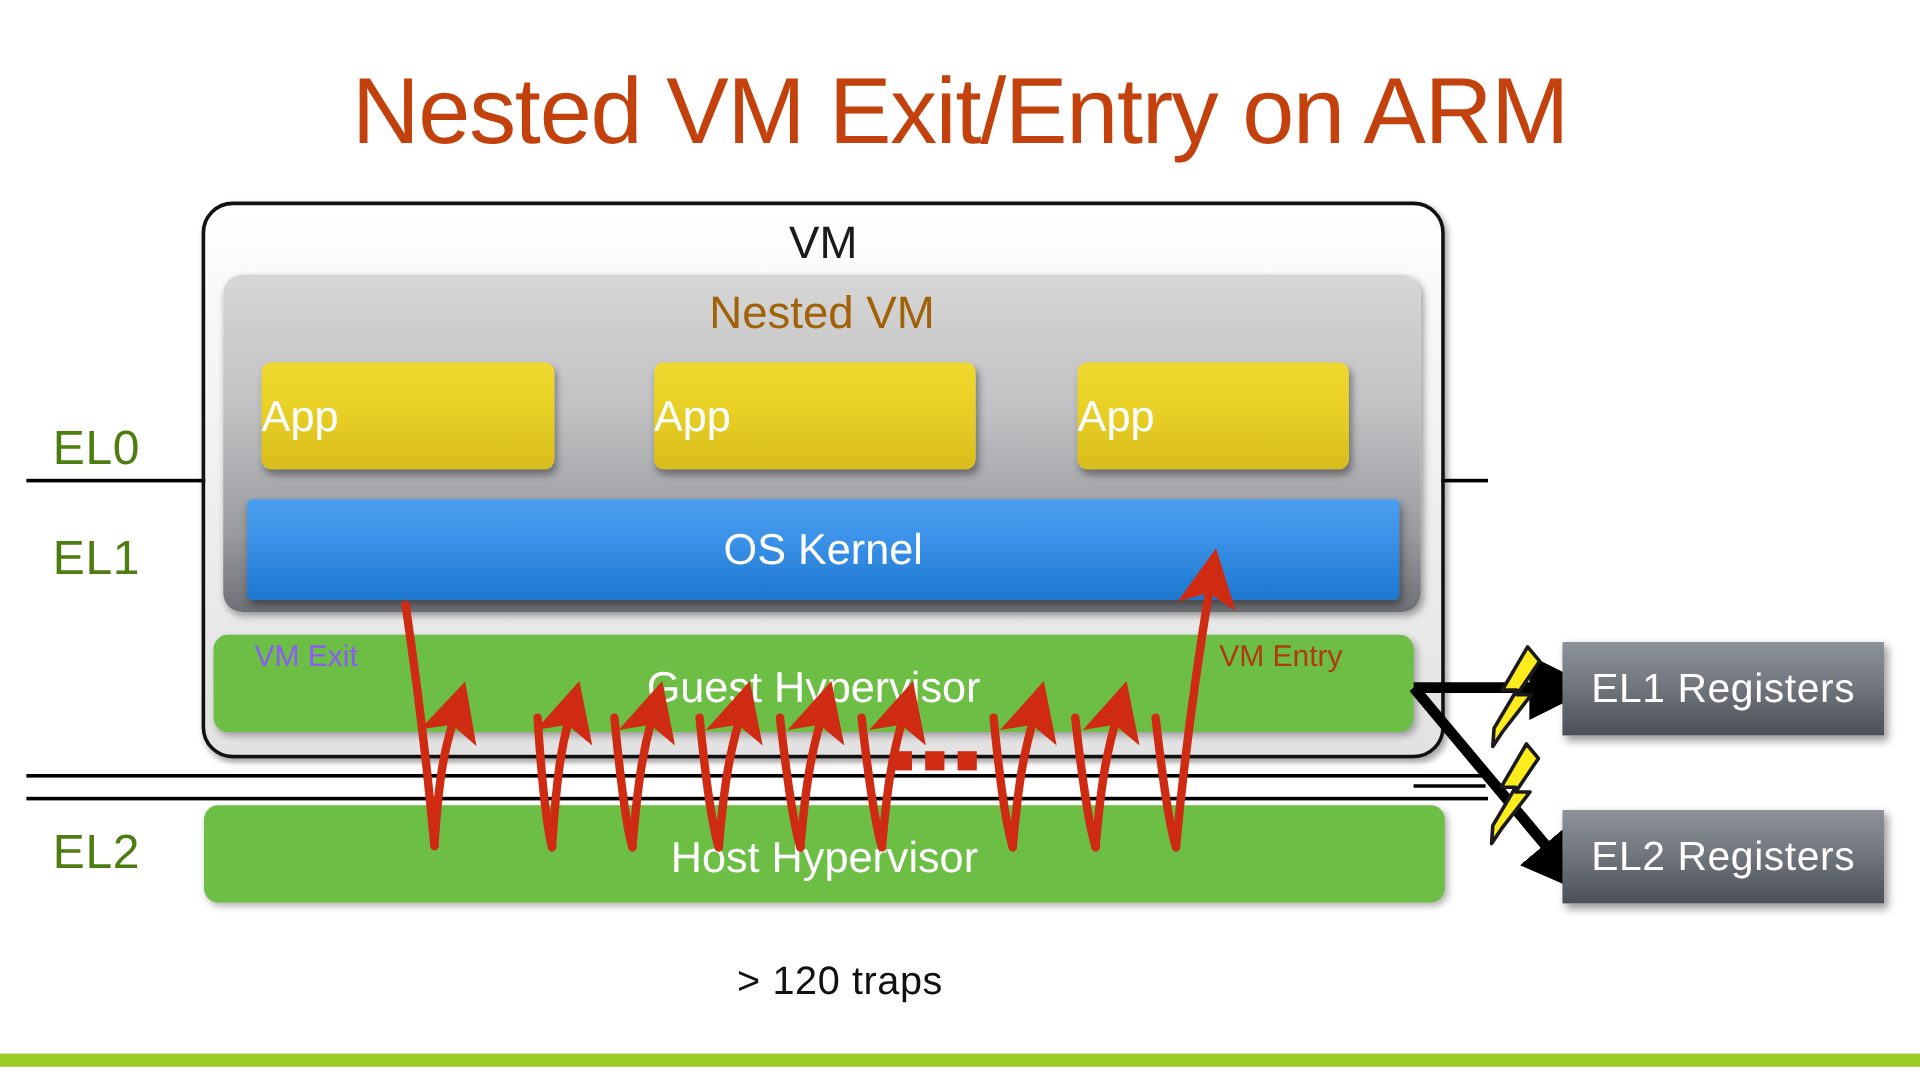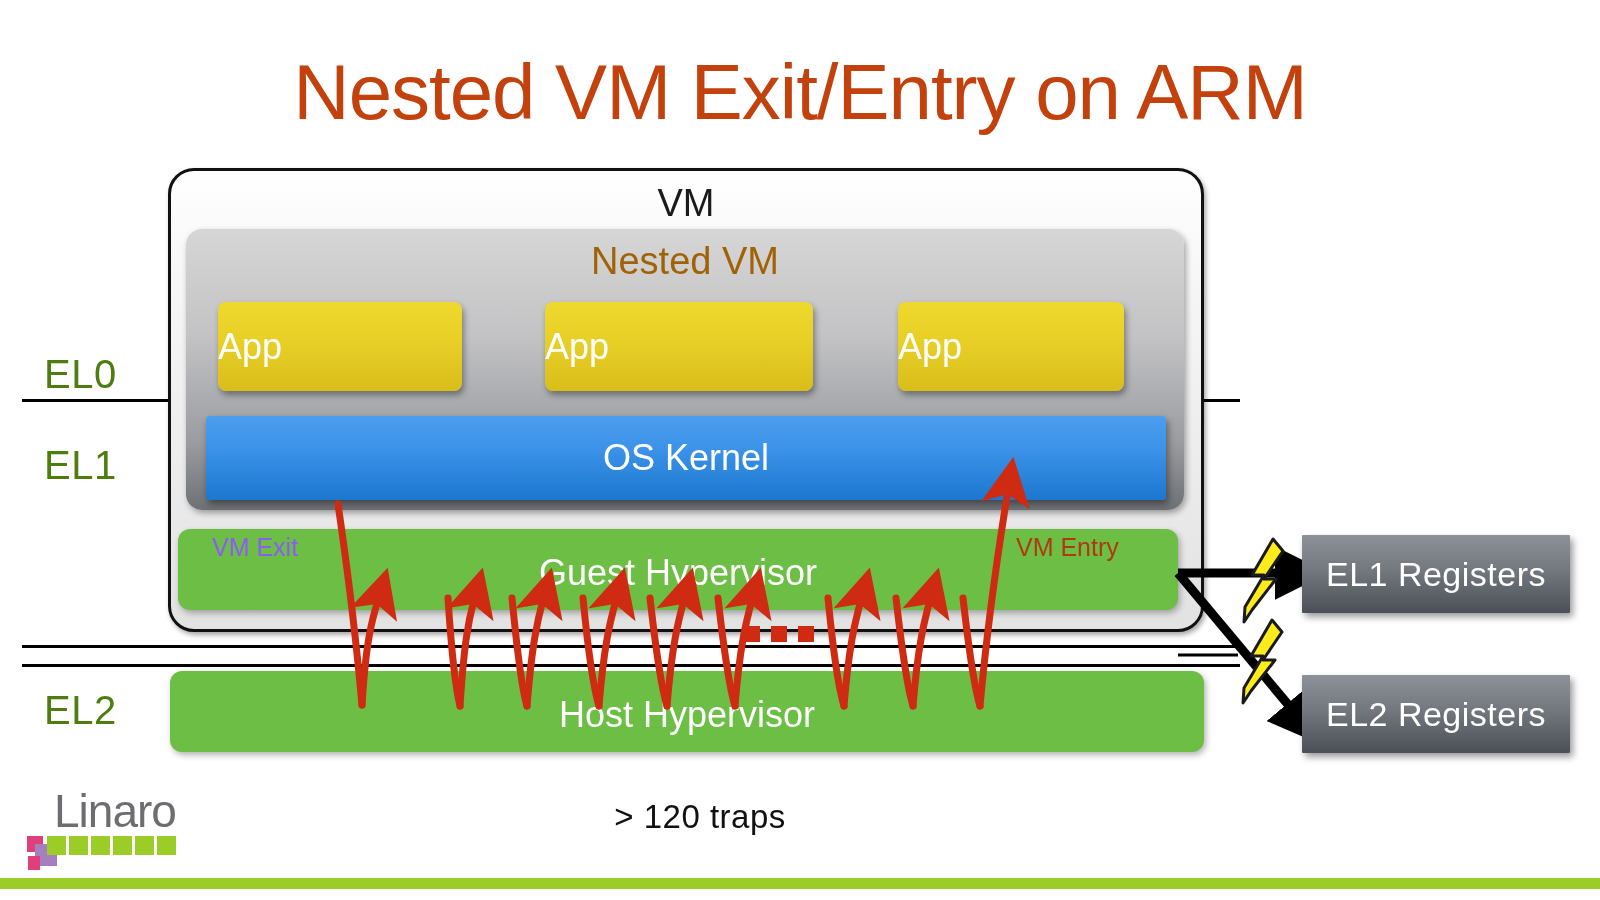--- a/index.html
+++ b/index.html
@@ -238,30 +238,16 @@
 
   <div class="reg-box" id="reg-el1">
     <span>EL1 Registers</span>
   </div>
   <div class="reg-box" id="reg-el2">
     <span>EL2 Registers</span>
   </div>
 
   <div id="traps-label">&gt; 120 traps</div>
 
-  <div id="linaro-logo">
-    <div id="linaro-word">Linaro</div>
-    <svg width="180" height="82" style="position:absolute;left:0;top:0;">
-      <rect x="3" y="48" width="16" height="16" fill="#e0407a"></rect>
-      <rect x="11" y="56" width="22" height="22" fill="#a57fc0"></rect>
-      <rect x="4" y="68" width="12" height="14" fill="#e0407a"></rect>
-      <rect x="23" y="48" width="19" height="19" fill="#9ccc28"></rect>
-      <rect x="45" y="48" width="19" height="19" fill="#9ccc28"></rect>
-      <rect x="67" y="48" width="19" height="19" fill="#9ccc28"></rect>
-      <rect x="89" y="48" width="19" height="19" fill="#9ccc28"></rect>
-      <rect x="111" y="48" width="19" height="19" fill="#9ccc28"></rect>
-      <rect x="133" y="48" width="19" height="19" fill="#9ccc28"></rect>
-    </svg>
-  </div>
 
   <div id="bottom-bar"></div>
 
 </div>
 
 </body></html>

